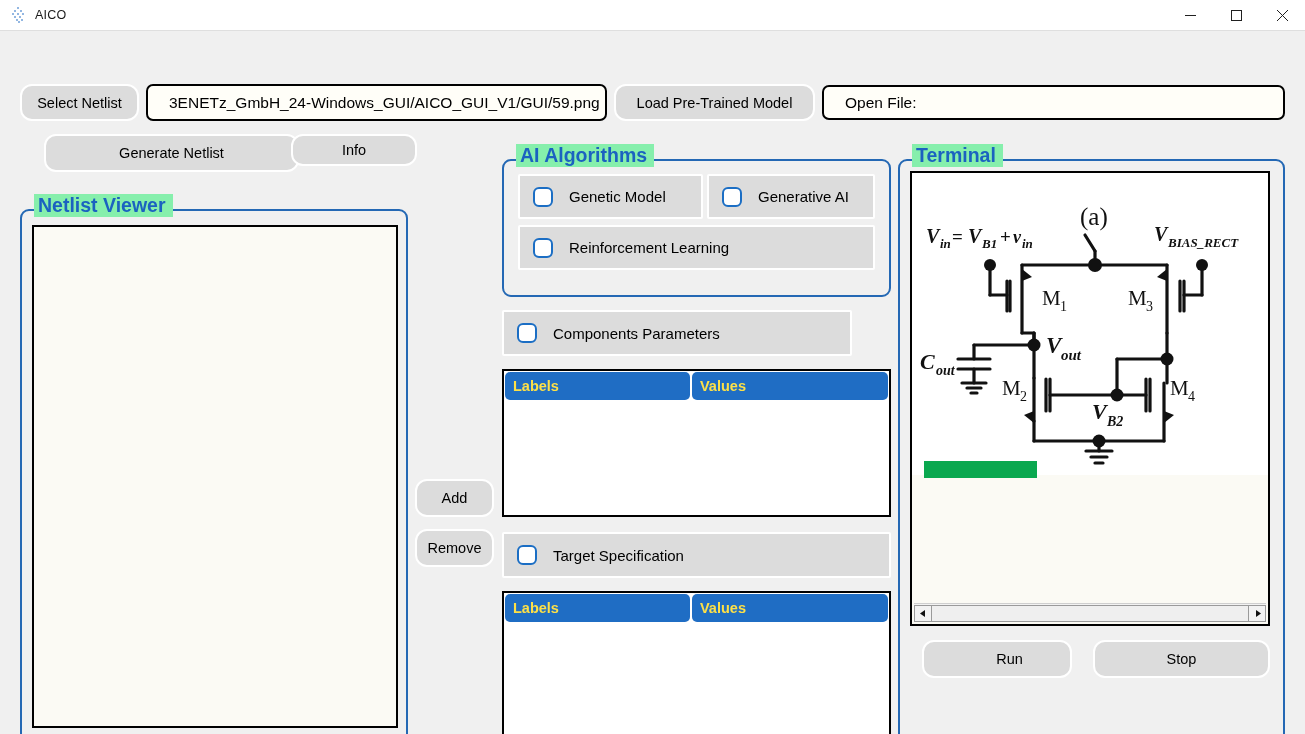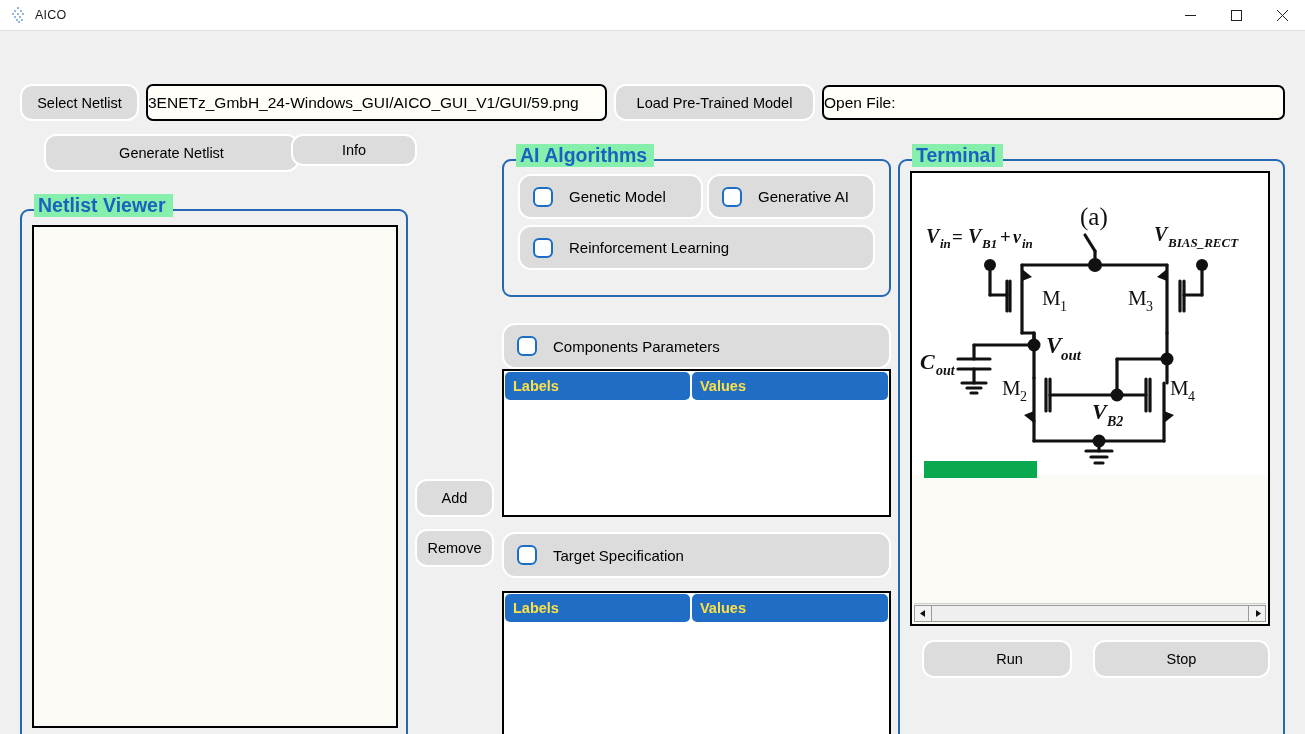--- a/index.html
+++ b/index.html
@@ -55,21 +55,21 @@
   }
 
   
   .lineedit {
     background: #fffef8;
     border: 2px solid #000;
     border-radius: 7px;
     font-size: 15.5px;
     color: #000;
     display: flex; align-items: center;
-    padding: 0 0;
+    padding: 0 21px;
     overflow: hidden;
     white-space: nowrap;
   }
 
   
   .group {
     position: absolute;
     border: 2px solid #2468b4;
     border-radius: 9px;
     background: transparent;
@@ -89,21 +89,21 @@
   
   .plainbox {
     background: #fbfaf4;
     border: 2px solid #000;
   }
 
   
   .cbrow {
     background: #dcdcdc;
     border: 2px solid #ffffff;
-    border-radius: 13px;
+    border-radius: 2px;
     display: flex; align-items: center;
     padding-left: 13px;
     cursor: pointer;
     user-select: none;
   }
   .cbox {
     width: 20px; height: 20px;
     border: 2.5px solid #1b6ec4;
     border-radius: 6px;
     background: #fff;
@@ -251,21 +251,21 @@
       <div class="cbox"></div>
       <span class="lbl">Generative AI</span>
     </div>
 
     <div class="cbrow" style="position:absolute;left:14px;top:64px;width:357px;height:45px;">
       <div class="cbox"></div>
       <span class="lbl">Reinforcement Learning</span>
     </div>
   </div>
 
-  <div class="cbrow" style="position:absolute;left:502px;top:292px;width:389px;height:46px;">
+  <div class="cbrow" style="position:absolute;left:502px;top:279px;width:350px;height:46px;">
     <div class="cbox"></div>
     <span class="lbl">Components Parameters</span>
   </div>
 
   <div class="tbl" style="left:502px;top:338px;width:389px;height:148px;">
     <div class="hdr">
       <div>Labels</div>
       <div>Values</div>
     </div>
     <div class="body"></div>

